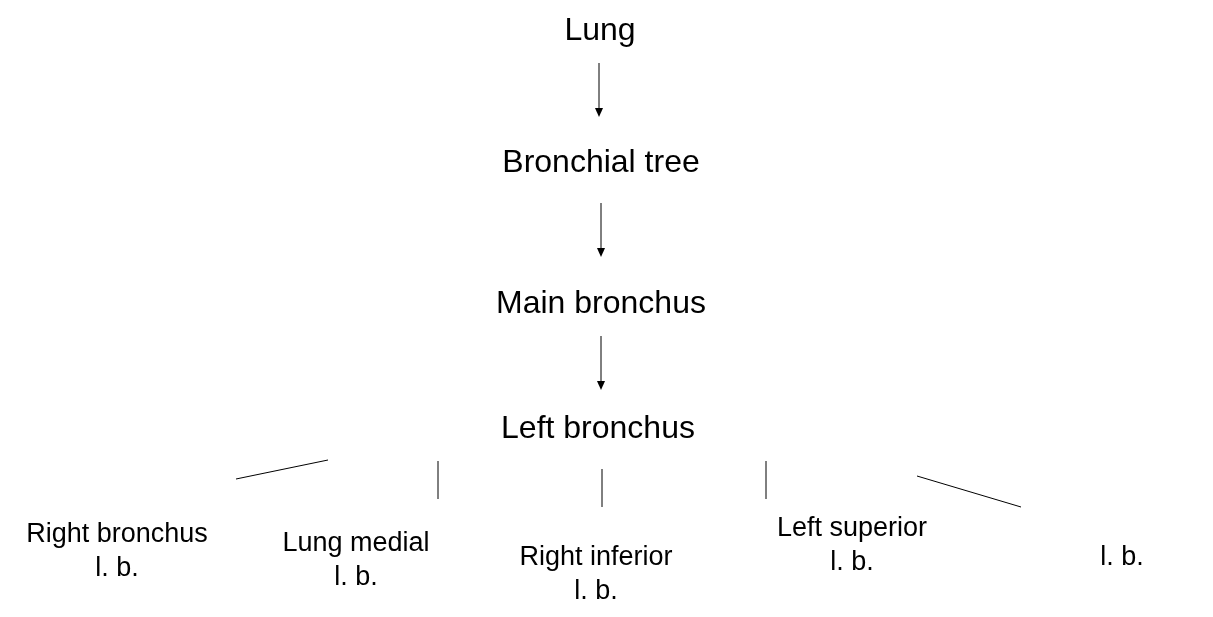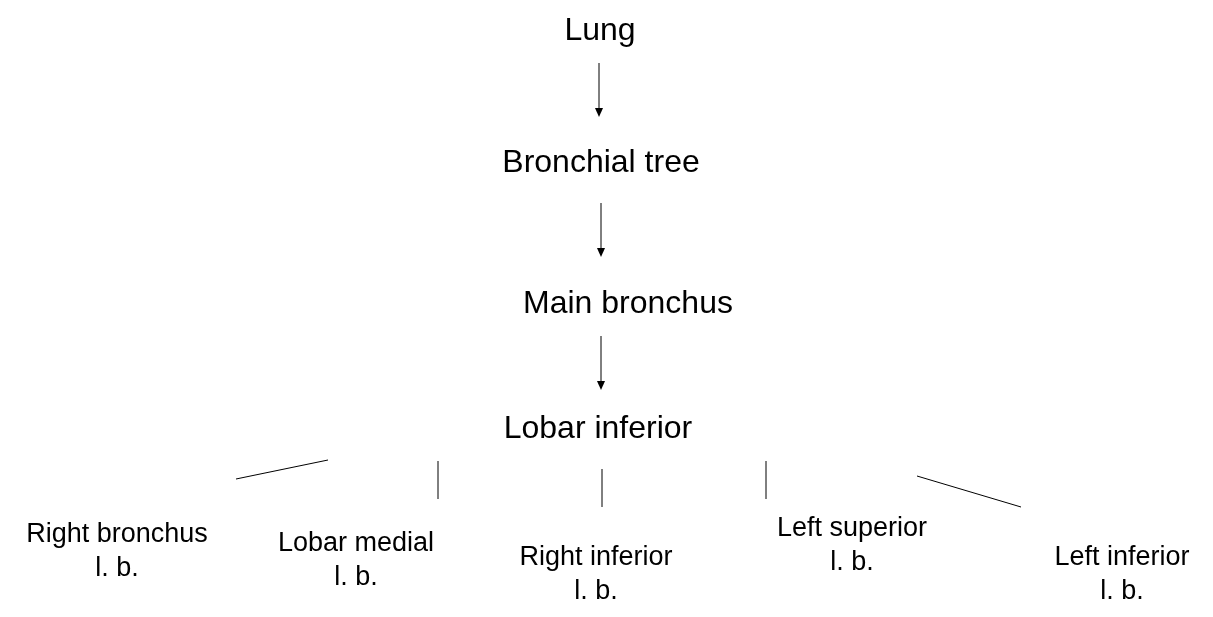--- a/index.html
+++ b/index.html
@@ -8,41 +8,40 @@
     .node { position: absolute; white-space: nowrap; text-align: center; font-size: 32px; line-height: 36px; transform: translateX(-50%); }
     .leaf { position: absolute; text-align: center; font-size: 27px; line-height: 34px; transform: translateX(-50%); white-space: nowrap; }
     .leaf span { display: block; }
     svg.connectors { position: absolute; left: 0; top: 0; }
   </style>
 </head>
 <body>
 
 <div class="node" style="left:600px; top:11px;text-align:right;">Lung</div>
 <div class="node" style="left:601px; top:143px;text-align:center;">Bronchial tree</div>
-<div class="node" style="left:628px; top:284px;">Main bronchus</div>
-<div class="node" style="left:598px; top:409px;">Lobar inferior</div>
+<div class="node" style="left:601px; top:284px;">Main bronchus</div>
+<div class="node" style="left:598px; top:409px;">Left bronchus</div>
 
 <div class="leaf" style="left:117px; top:516px;">
   <span>Right bronchus</span>
   <span>l. b.</span>
 </div>
 <div class="leaf" style="left:356px; top:525px;">
-  <span>Lobar medial</span>
+  <span>Lung medial</span>
   <span>l. b.</span>
 </div>
 <div class="leaf" style="left:596px; top:539px;">
   <span>Right inferior</span>
   <span>l. b.</span>
 </div>
 <div class="leaf" style="left:852px; top:510px;">
   <span>Left superior</span>
   <span>l. b.</span>
 </div>
 <div class="leaf" style="left:1122px; top:539px;">
-  <span>Left inferior</span>
   <span>l. b.</span>
 </div>
 
 <svg class="connectors" width="1213" height="617">
   <g>
     <line x1="599" y1="63" x2="599" y2="110" stroke="#000" stroke-width="1"></line>
     <polygon points="595,108 603,108 599,117" fill="#000"></polygon>
   </g>
   <g>
     <line x1="601" y1="203" x2="601" y2="250" stroke="#000" stroke-width="1"></line>

